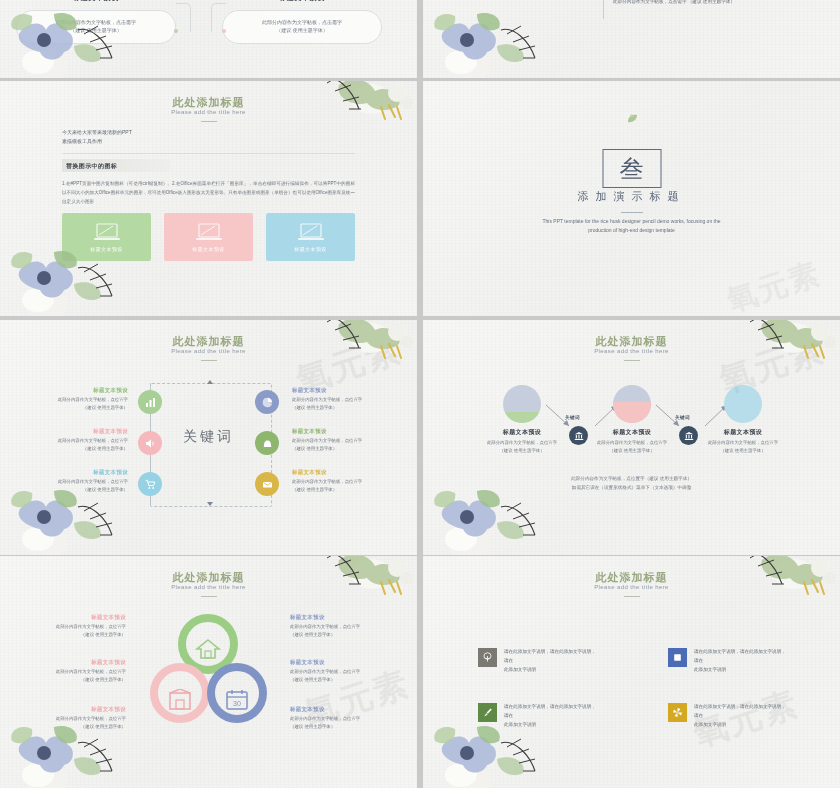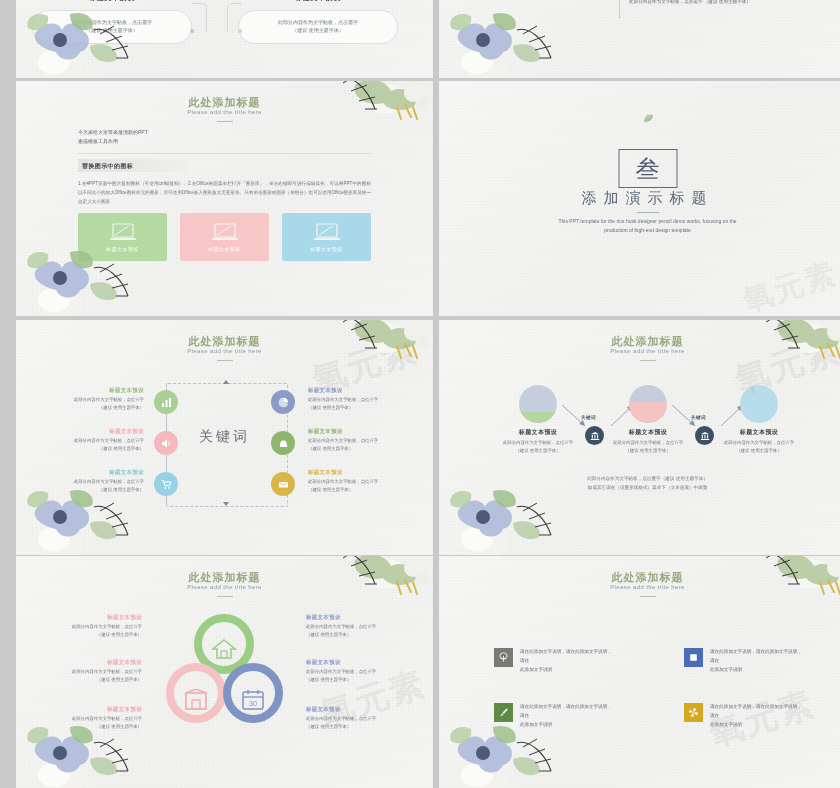--- a/index.html
+++ b/index.html
@@ -9,21 +9,20 @@
     font-family:"Liberation Sans","DejaVu Sans",sans-serif;
     overflow:hidden;
   }
   .sheet{position:relative;width:840px;height:788px;background:#c9c9c9;}
 
   
   .slide{
     position:absolute;width:417px;height:235px;
     background:#f4f4f2;
     overflow:hidden;
-    margin-left:16px;
   }
   .slide::before{
     content:"";position:absolute;inset:0;
     background:
       repeating-linear-gradient(0deg,rgba(0,0,0,.012) 0 1px,rgba(0,0,0,0) 1px 3px),
       repeating-linear-gradient(90deg,rgba(0,0,0,.010) 0 1px,rgba(0,0,0,0) 1px 4px),
       linear-gradient(135deg,#f7f7f5 0%,#f1f1ef 55%,#f5f5f3 100%);
     pointer-events:none;
   }
   .slide > *{position:relative;}
@@ -100,21 +99,21 @@
 
   
   .c-box{
     position:absolute;left:50%;top:68px;transform:translateX(-50%);
     width:57px;height:37px;border:1px solid #5d6a80;
     display:flex;align-items:center;justify-content:center;
   }
   .c-num{font-size:24px;color:#4d5a6e;font-family:"Liberation Serif","DejaVu Serif",serif;line-height:1;}
   .c-title{
     position:absolute;left:0;right:0;top:108px;text-align:center;
-    font-size:15px;color:#5a6678;letter-spacing:7px;
+    font-size:11px;color:#5a6678;letter-spacing:7px;
   }
   .c-rule{position:absolute;left:50%;top:131px;width:22px;height:1px;background:#aab2bd;transform:translateX(-50%);}
   .c-sub{
     position:absolute;left:50%;top:136px;transform:translateX(-50%);
     width:200px;text-align:center;font-size:5px;color:#66707e;line-height:1.85;
   }
   .c-leaf{position:absolute;left:50%;top:32px;transform:translateX(-50%);}
 
   
   .d-dash{

